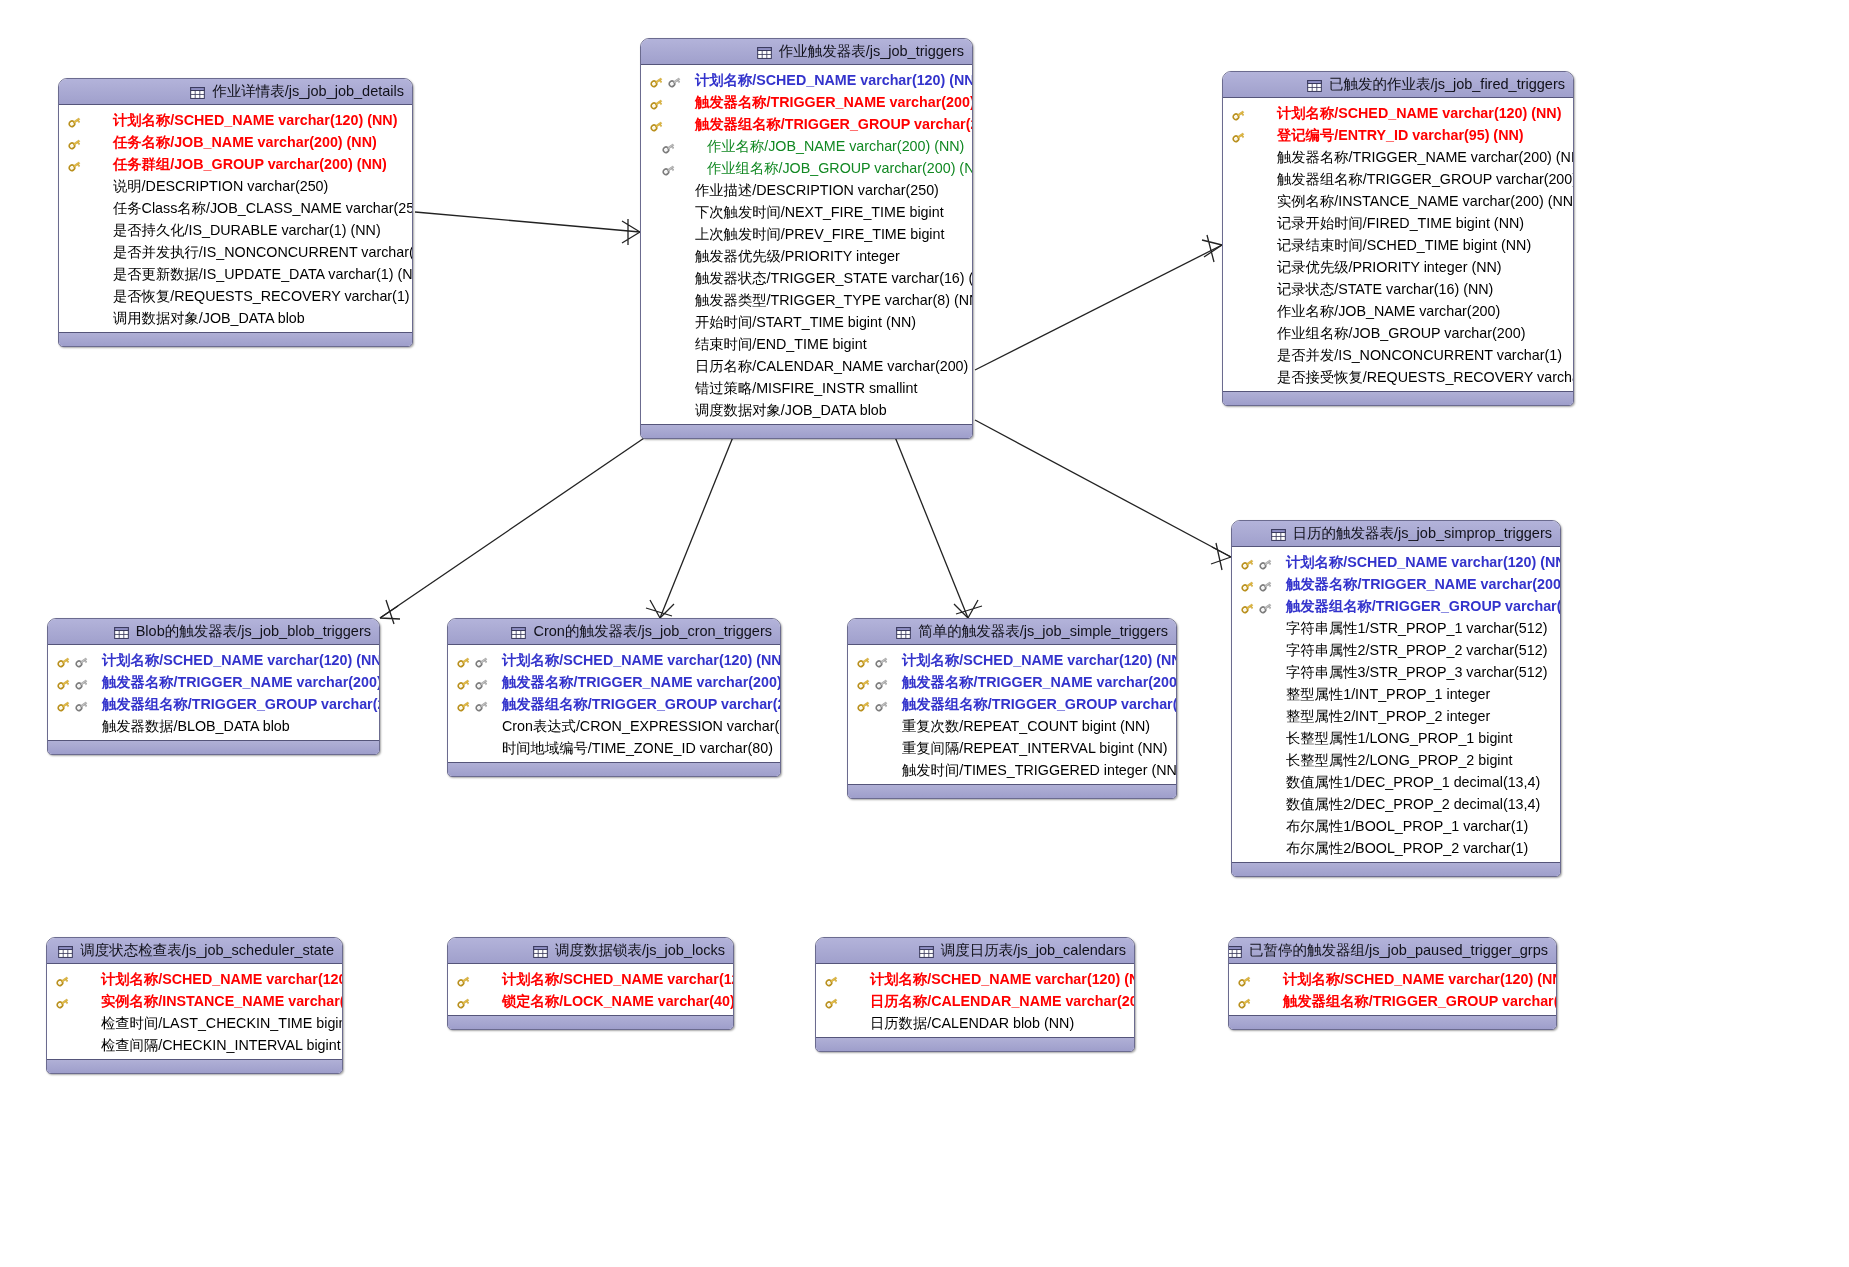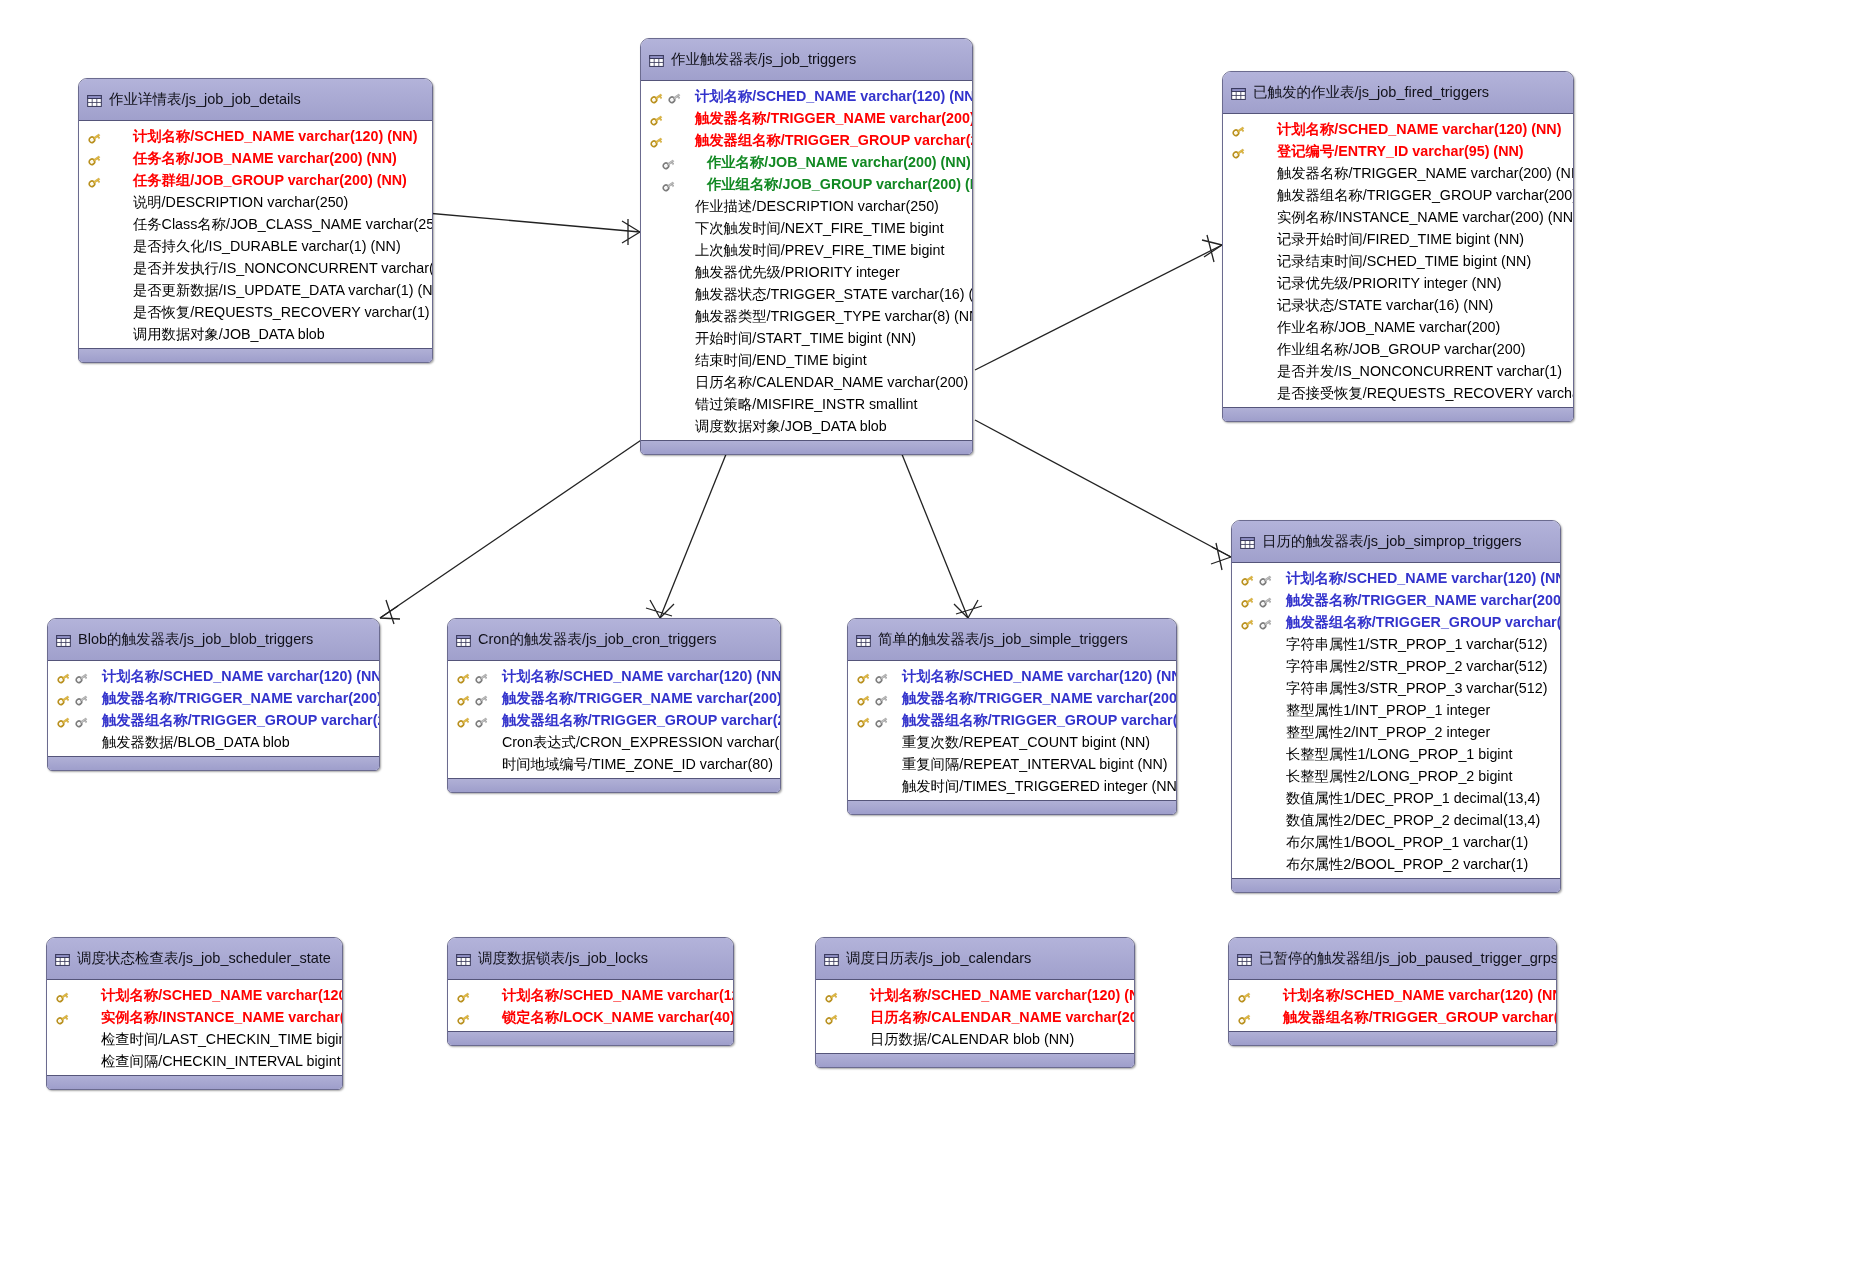--- a/index.html
+++ b/index.html
@@ -36,24 +36,25 @@
     box-sizing: border-box;
     overflow: hidden;
   }
   .entity-header {
     background: #a6a6d2;
     background: linear-gradient(to bottom, #b3b3da 0%, #a0a0cc 100%);
     border-bottom: 1px solid #55557a;
     height: 25px;
     display: flex;
     align-items: center;
-    padding: 8px 8px;
+    padding: 0 8px;
     font-size: 14.5px;
     color: #11111a;
     white-space: nowrap;
+    justify-content: flex-end;
   }
   .table-icon {
     width: 15px;
     height: 12px;
     margin-right: 7px;
     flex: 0 0 auto;
     display: inline-block;
   }
   .entity-body {
     padding: 4px 0 3px 0;
@@ -85,21 +86,21 @@
   .keys.indent {
     padding-left: 14px;
   }
   .key {
     width: 15px;
     height: 14px;
     flex: 0 0 15px;
   }
   .fld-text { color: #000000; }
   .fld-text.pk    { color: #ff0000; font-weight: bold; }
-  .fld-text.fkgreen{ color: #118822; font-weight: bold; }
+  .fld-text.fkgreen{ color: #118822; font-weight: normal; }
   .fld-text.pkblue { color: #3333cc; font-weight: bold; }
 </style>
 </head>
 <body>
 
 <div id="canvas">
 
   <svg id="links" viewBox="0 0 1849 1267" xmlns="http://www.w3.org/2000/svg">
     <g stroke="#222222" stroke-width="1.3" fill="none">
 
@@ -117,21 +118,21 @@
       <path d="M380 618 L398 606 M380 618 L400 619 M386 600 L394 624"></path>
 
       <line x1="735" y1="432" x2="660" y2="618"></line>
       <path d="M660 618 L650 600 M660 618 L674 604 M646 608 L672 616"></path>
 
       <line x1="893" y1="432" x2="968" y2="618"></line>
       <path d="M968 618 L954 604 M968 618 L978 600 M956 614 L982 606"></path>
     </g>
   </svg>
 
-<div class="entity" style="left: 58px; top: 78px; width: 355px; margin-left: 20px;">
+<div class="entity" style="left: 58px; top: 78px; width: 355px;">
       <div class="entity-header">
         <span class="table-icon"><svg viewBox="0 0 16 13" width="15" height="12" xmlns="http://www.w3.org/2000/svg">
   <rect x="0.6" y="0.6" width="14.8" height="11.8" fill="#ffffff" stroke="#3a3a5c" stroke-width="1.1"></rect>
   <rect x="0.6" y="0.6" width="14.8" height="3.2" fill="#8f8fc4" stroke="#3a3a5c" stroke-width="1.1"></rect>
   <line x1="5.5" y1="3.8" x2="5.5" y2="12.4" stroke="#3a3a5c" stroke-width="0.9"></line>
   <line x1="10.5" y1="3.8" x2="10.5" y2="12.4" stroke="#3a3a5c" stroke-width="0.9"></line>
   <line x1="0.6" y1="8.1" x2="15.4" y2="8.1" stroke="#3a3a5c" stroke-width="0.9"></line>
 </svg></span>
         <span>作业详情表/js_job_job_details</span>
       </div>

